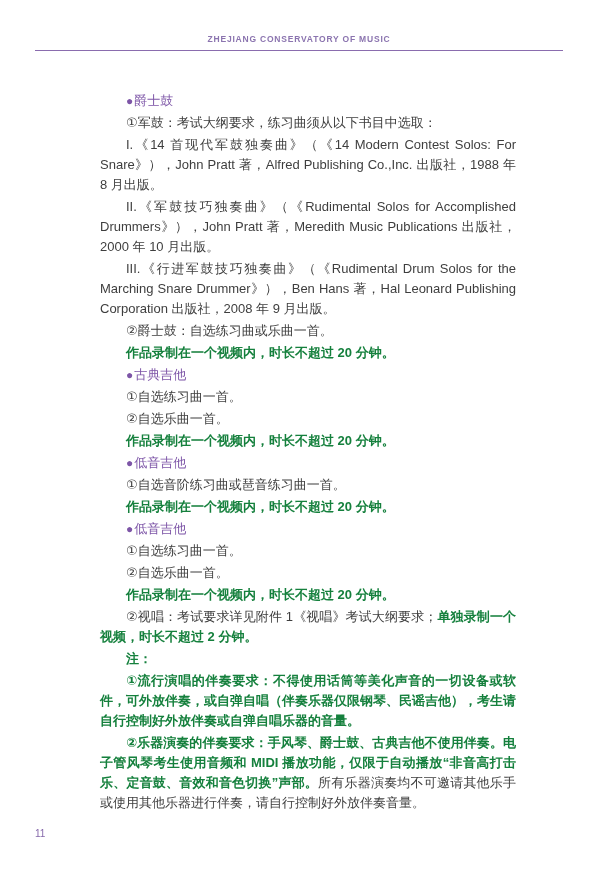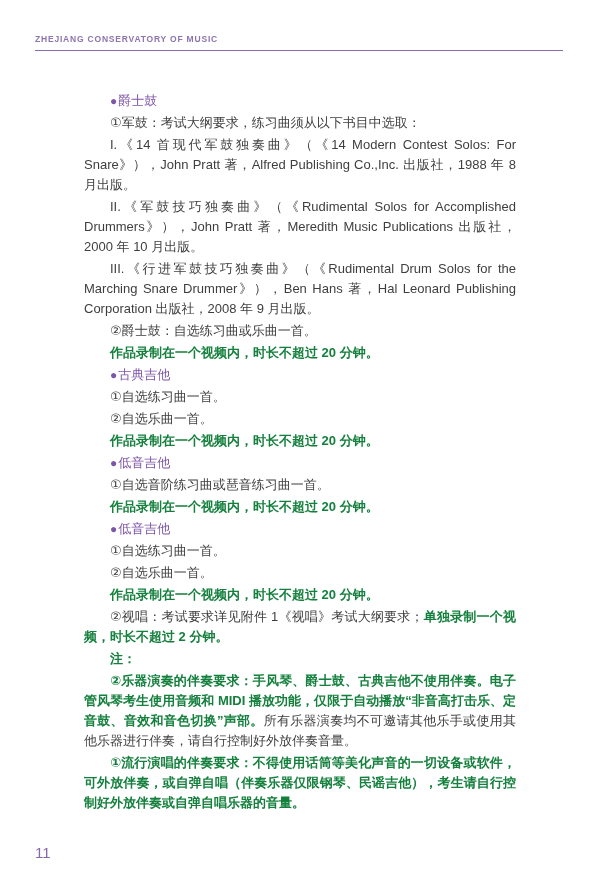--- a/index.html
+++ b/index.html
@@ -10,41 +10,42 @@
     background: #ffffff;
     font-family: "Liberation Sans", "DejaVu Sans", sans-serif;
     color: #3e3e3e;
     overflow: hidden;
   }
   .page-header {
     position: absolute;
     left: 35px;
     top: 33px;
     width: 528px;
+    text-align: center;
   }
   .header-title {
     font-size: 8.5px;
     font-weight: 600;
     letter-spacing: 0.8px;
     color: #8b74af;
     line-height: 12px;
   }
   .header-rule {
     margin-top: 5px;
     height: 1px;
     background: #8a6cae;
   }
   .doc-content {
     position: absolute;
     left: 84px;
     top: 91px;
     width: 432px;
   }
   .para {
-    margin: 0 0 2px 0;
+    margin: 0 0 2px 16px;
     font-size: 13px;
     line-height: 20px;
     text-align: justify;
     text-indent: 2em;
     color: #3e3e3e;
     word-break: break-word;
   }
   .para.sec {
     color: #7d55a7;
     text-align: left;
@@ -53,22 +54,22 @@
     font-weight: bold;
     color: #15803d;
   }
   .bullet {
     font-size: 12px;
     margin-right: 1px;
   }
   .page-number {
     position: absolute;
     left: 35px;
-    top: 846px;
-    font-size: 15px;
+    top: 827px;
+    font-size: 10px;
     color: #8568aa;
     line-height: 14px;
   }
 </style>
 </head>
 <body>
 
 <div class="page">
 
   <div class="page-header">
@@ -112,22 +113,22 @@
     <p class="para"><span>①自选练习曲一首。</span></p>
 
     <p class="para"><span>②自选乐曲一首。</span></p>
 
     <p class="para b"><span>作品录制在一个视频内，时长不超过 20 分钟。</span></p>
 
     <p class="para"><span>②视唱：考试要求详见附件 1《视唱》考试大纲要求；</span><span class="seg-b">单独录制一个视频，时长不超过 2 分钟。</span></p>
 
     <p class="para b"><span>注：</span></p>
 
+    <p class="para b"><span>①流行演唱的伴奏要求：不得使用话筒等美化声音的一切设备或软件，可外放伴奏，或自弹自唱（伴奏乐器仅限钢琴、民谣吉他），考生请自行控制好外放伴奏或自弹自唱乐器的音量。</span></p>
+
     <p class="para"><span class="seg-b">②乐器演奏的伴奏要求：手风琴、爵士鼓、古典吉他不使用伴奏。电子管风琴考生使用音频和 MIDI 播放功能，仅限于自动播放“非音高打击乐、定音鼓、音效和音色切换”声部。</span><span>所有乐器演奏均不可邀请其他乐手或使用其他乐器进行伴奏，请自行控制好外放伴奏音量。</span></p>
-
-    <p class="para b"><span>①流行演唱的伴奏要求：不得使用话筒等美化声音的一切设备或软件，可外放伴奏，或自弹自唱（伴奏乐器仅限钢琴、民谣吉他），考生请自行控制好外放伴奏或自弹自唱乐器的音量。</span></p>
 
 
   </div>
 
   <div class="page-number">11</div>
 
 </div>
 
 </body></html>

